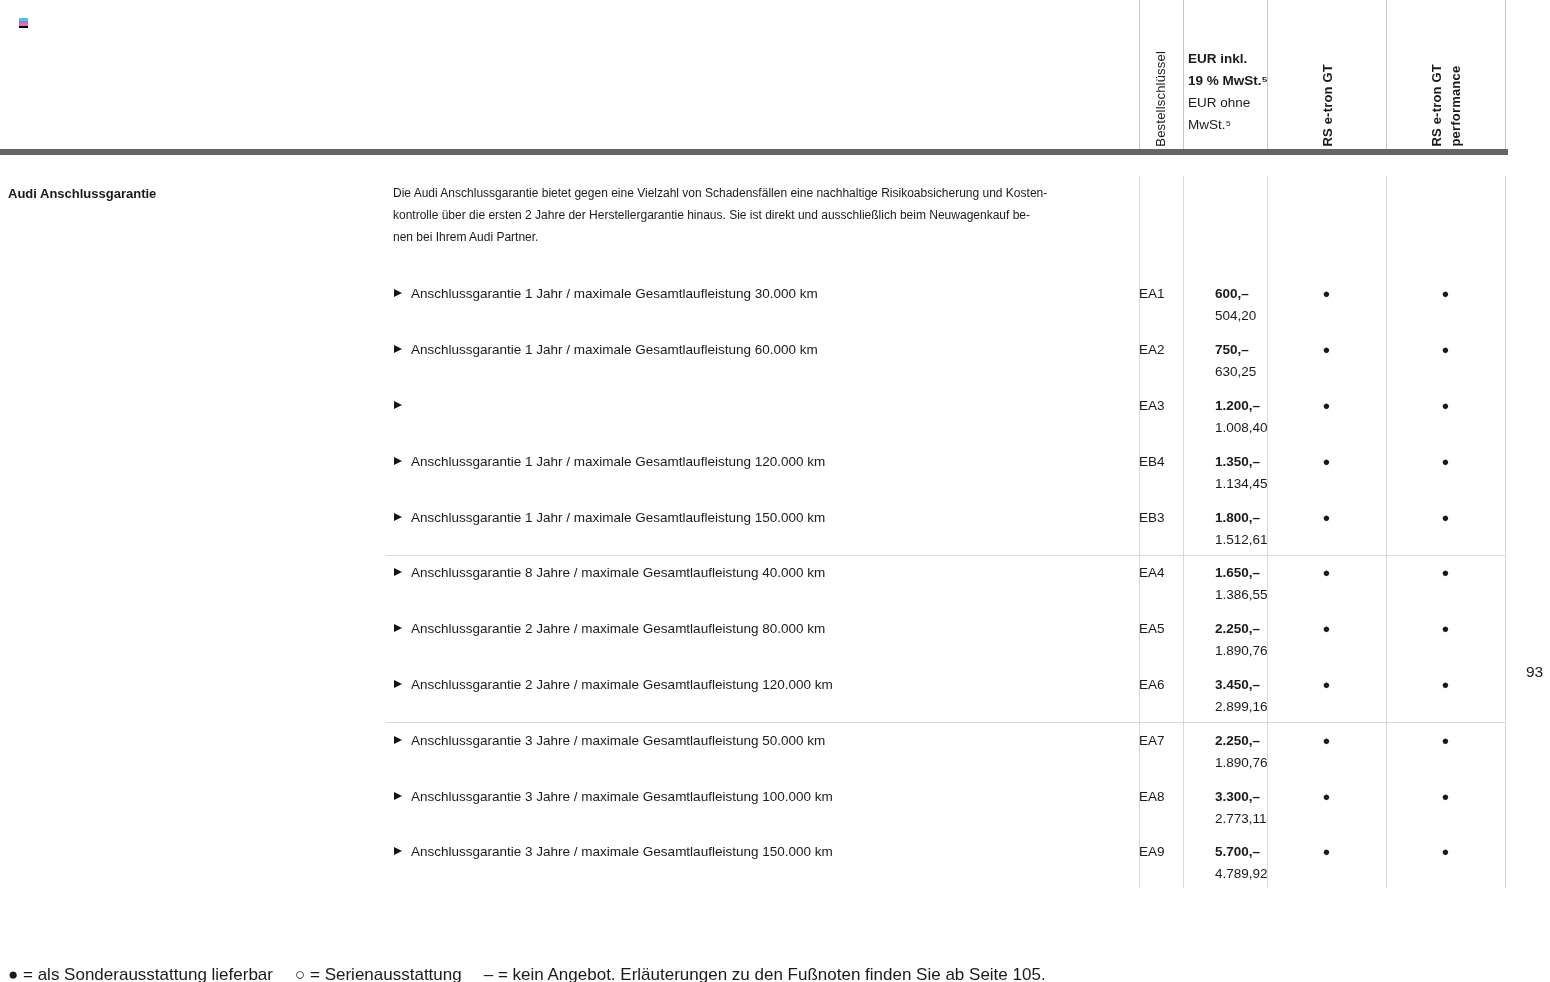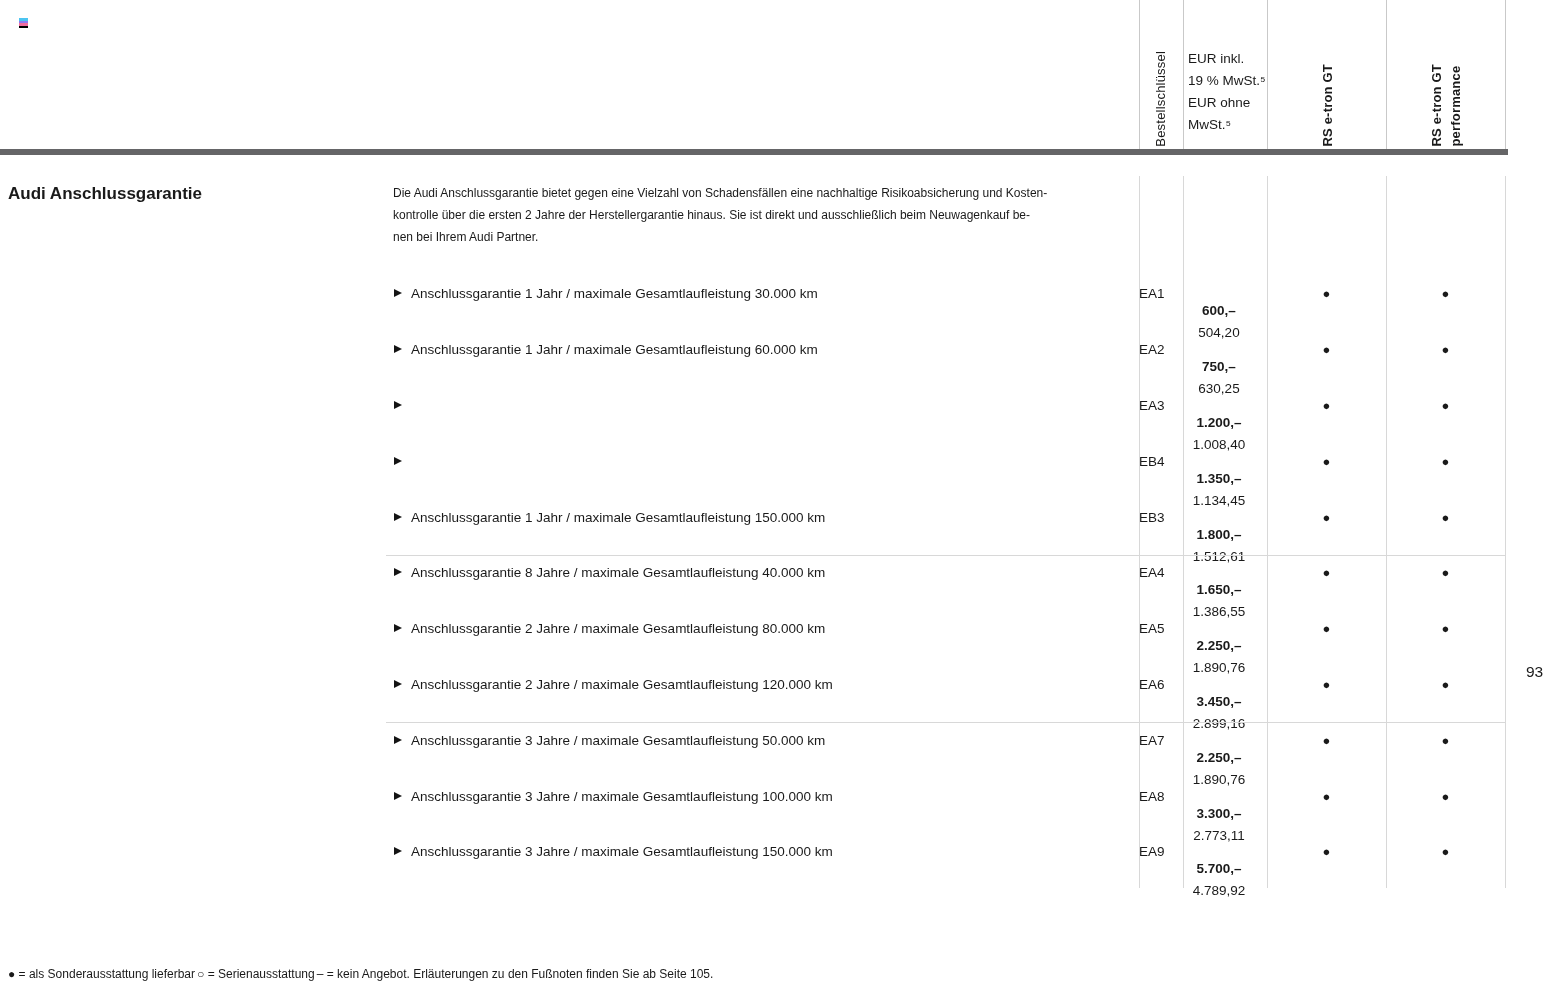--- a/index.html
+++ b/index.html
@@ -26,23 +26,23 @@
     position:absolute;bottom:835px;writing-mode:vertical-rl;transform:rotate(180deg);
     font-size:13px;line-height:17px;white-space:pre-line;letter-spacing:0.2px;
   }
   .vtext.bold{font-weight:bold;}
   .vtext.two{line-height:19px;}
   .v-bestell{left:1152px;}
   .v-rs{left:1319px;}
   .v-rsp{left:1427px;}
   
   .eurblock{position:absolute;left:1188px;top:48px;font-size:13.5px;line-height:22px;}
-  .eurblock .b{font-weight:normal;}
-  
-  .section-title{position:absolute;left:8px;top:185px;font-size:17px;font-weight:bold;line-height:17px;}
+  .eurblock .b{font-weight:bold;}
+  
+  .section-title{position:absolute;left:8px;top:185px;font-size:13px;font-weight:bold;line-height:17px;}
   .descr{position:absolute;left:393px;top:182px;font-size:12px;line-height:22px;}
   .descr div{white-space:nowrap;}
   
   #rows .row{position:absolute;left:0;width:100%;height:46px;font-size:13.5px;line-height:17px;}
   #rows .row:nth-child(1){top:285px}
   #rows .row:nth-child(2){top:341px}
   #rows .row:nth-child(3){top:397px}
   #rows .row:nth-child(4){top:453px}
   #rows .row:nth-child(5){top:509px}
   #rows .row:nth-child(6){top:564px}
@@ -50,34 +50,34 @@
   #rows .row:nth-child(8){top:676px}
   #rows .row:nth-child(9){top:732px}
   #rows .row:nth-child(10){top:788px}
   #rows .row:nth-child(11){top:843px}
   .marker{
     position:absolute;left:394px;top:4px;width:0;height:0;
     border-left:8px solid #141414;border-top:4.5px solid transparent;border-bottom:4.5px solid transparent;
   }
   .lbl{position:absolute;left:411px;top:0;font-weight:normal;white-space:nowrap;}
   .code{position:absolute;left:1139px;top:0;width:44px;text-align:left;}
-  .price{position:absolute;left:1183px;top:17px;width:72px;text-align:center;}
+  .price{position:absolute;left:1183px;top:0;width:72px;text-align:left;padding-left:32px;}
   .price .gross{display:block;font-weight:bold;}
   .price .net{display:block;margin-top:5px;}
   .dot{position:absolute;top:0;width:119px;text-align:center;font-size:13px;}
   .d1{left:1267px;}
   .d2{left:1386px;}
   
   .hdiv{position:absolute;left:386px;width:1119px;height:1px;background:#d8d8d8;}
   .hdiv.s1{top:555px;}
   .hdiv.s2{top:722px;}
   
   .pagenum{position:absolute;left:1526px;top:663px;font-size:15.5px;line-height:18px;}
   
-  .legend{position:absolute;left:8px;top:966px;font-size:12px;line-height:17px;display:flex;gap:2px;white-space:nowrap;}
+  .legend{position:absolute;left:8px;top:966px;font-size:17px;line-height:17px;display:flex;gap:22px;white-space:nowrap;}
 </style>
 </head>
 <body>
 
 <div class="page">
 
   <div class="regmark">
     <i class="c1"></i>
       <i class="c2"></i>
       <i class="c3"></i>
@@ -144,20 +144,21 @@
       <span class="code">EA3</span>
       <span class="price">
         <span class="gross">1.200,–</span>
         <span class="net">1.008,40</span>
       </span>
       <span class="dot d1">●</span>
       <span class="dot d2">●</span>
     </div>
       <div class="row">
       <span class="marker"></span>
+      <span class="lbl">Anschlussgarantie 1 Jahr / maximale Gesamtlaufleistung 120.000 km</span>
       <span class="code">EB4</span>
       <span class="price">
         <span class="gross">1.350,–</span>
         <span class="net">1.134,45</span>
       </span>
       <span class="dot d1">●</span>
       <span class="dot d2">●</span>
     </div>
       <div class="row">
       <span class="marker"></span>

